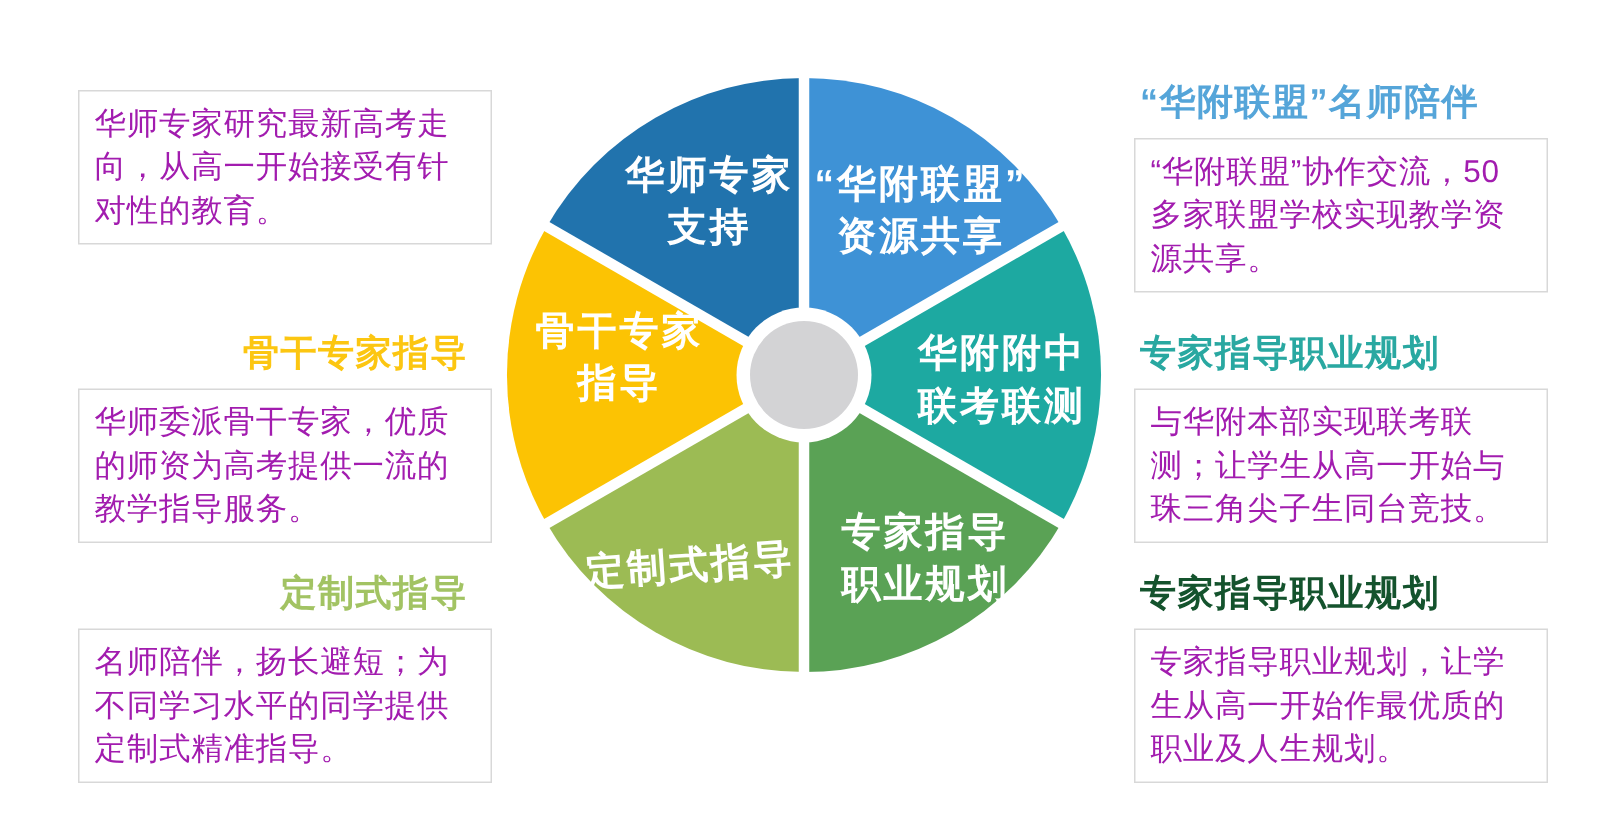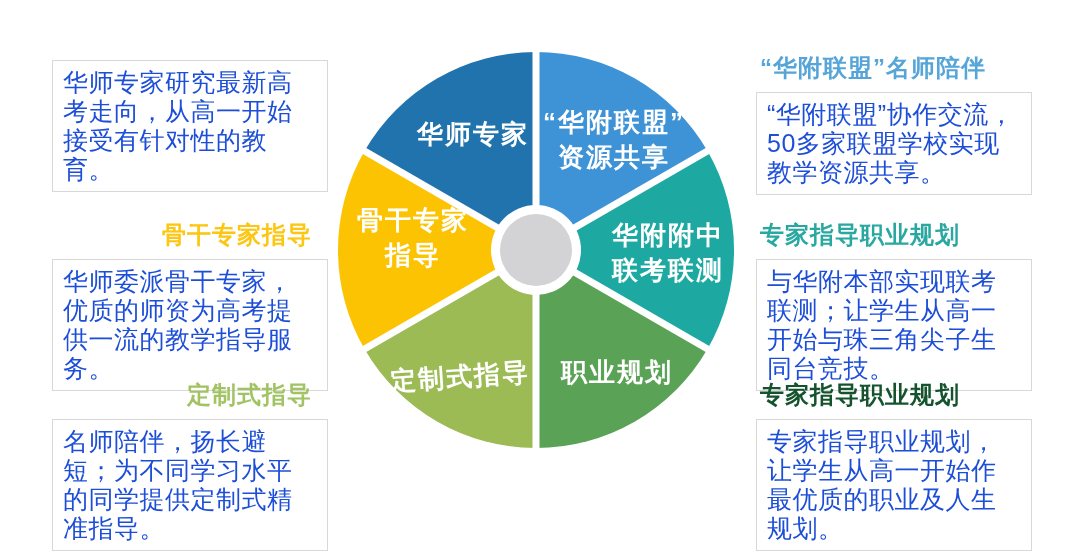--- a/index.html
+++ b/index.html
@@ -29,23 +29,23 @@
   .panel.right-side .title { text-align: left; padding-left: 4px; }
 
   .panel .box {
     margin-top: 8px;
     background: #ffffff;
     border: 1px solid #d8d8d8;
     padding: 7px 10px;
     width: 276px;
   }
   .panel .box p {
-    font-size: 25px;
+    font-size: 21px;
     line-height: 29px;
-    color: #1d4ed8;
+    color: #a21caf;
     letter-spacing: 0.5px;
   }
 
   .pos-t { top: 52px; }
   .pos-m { top: 219px; }
   .pos-b { top: 379px; }
 
   
   .pie-wrap {
     position: absolute;
@@ -112,30 +112,32 @@
         <line x1="200" y1="200" x2="374.1" y2="300.5" stroke="#ffffff" stroke-width="7"></line>
         <line x1="200" y1="200" x2="200.0" y2="401.0" stroke="#ffffff" stroke-width="7"></line>
         <line x1="200" y1="200" x2="25.9" y2="300.5" stroke="#ffffff" stroke-width="7"></line>
         <line x1="200" y1="200" x2="25.9" y2="99.5" stroke="#ffffff" stroke-width="7"></line>
         <circle cx="200" cy="200" r="45" fill="#ffffff"></circle>
         <circle cx="200" cy="200" r="36" fill="#d3d3d5"></circle>
       </svg>
 
     <div class="pie-label pl-0">
       <div>华师专家</div>
+      <div>支持</div>
     </div>
     <div class="pie-label pl-1">
       <div>“华附联盟”</div>
       <div>资源共享</div>
     </div>
     <div class="pie-label pl-2">
       <div>华附附中</div>
       <div>联考联测</div>
     </div>
     <div class="pie-label pl-3">
+      <div>专家指导</div>
       <div>职业规划</div>
     </div>
     <div class="pie-label pl-4">
       <div>定制式指导</div>
     </div>
     <div class="pie-label pl-5">
       <div>骨干专家</div>
       <div>指导</div>
     </div>
   </div>

